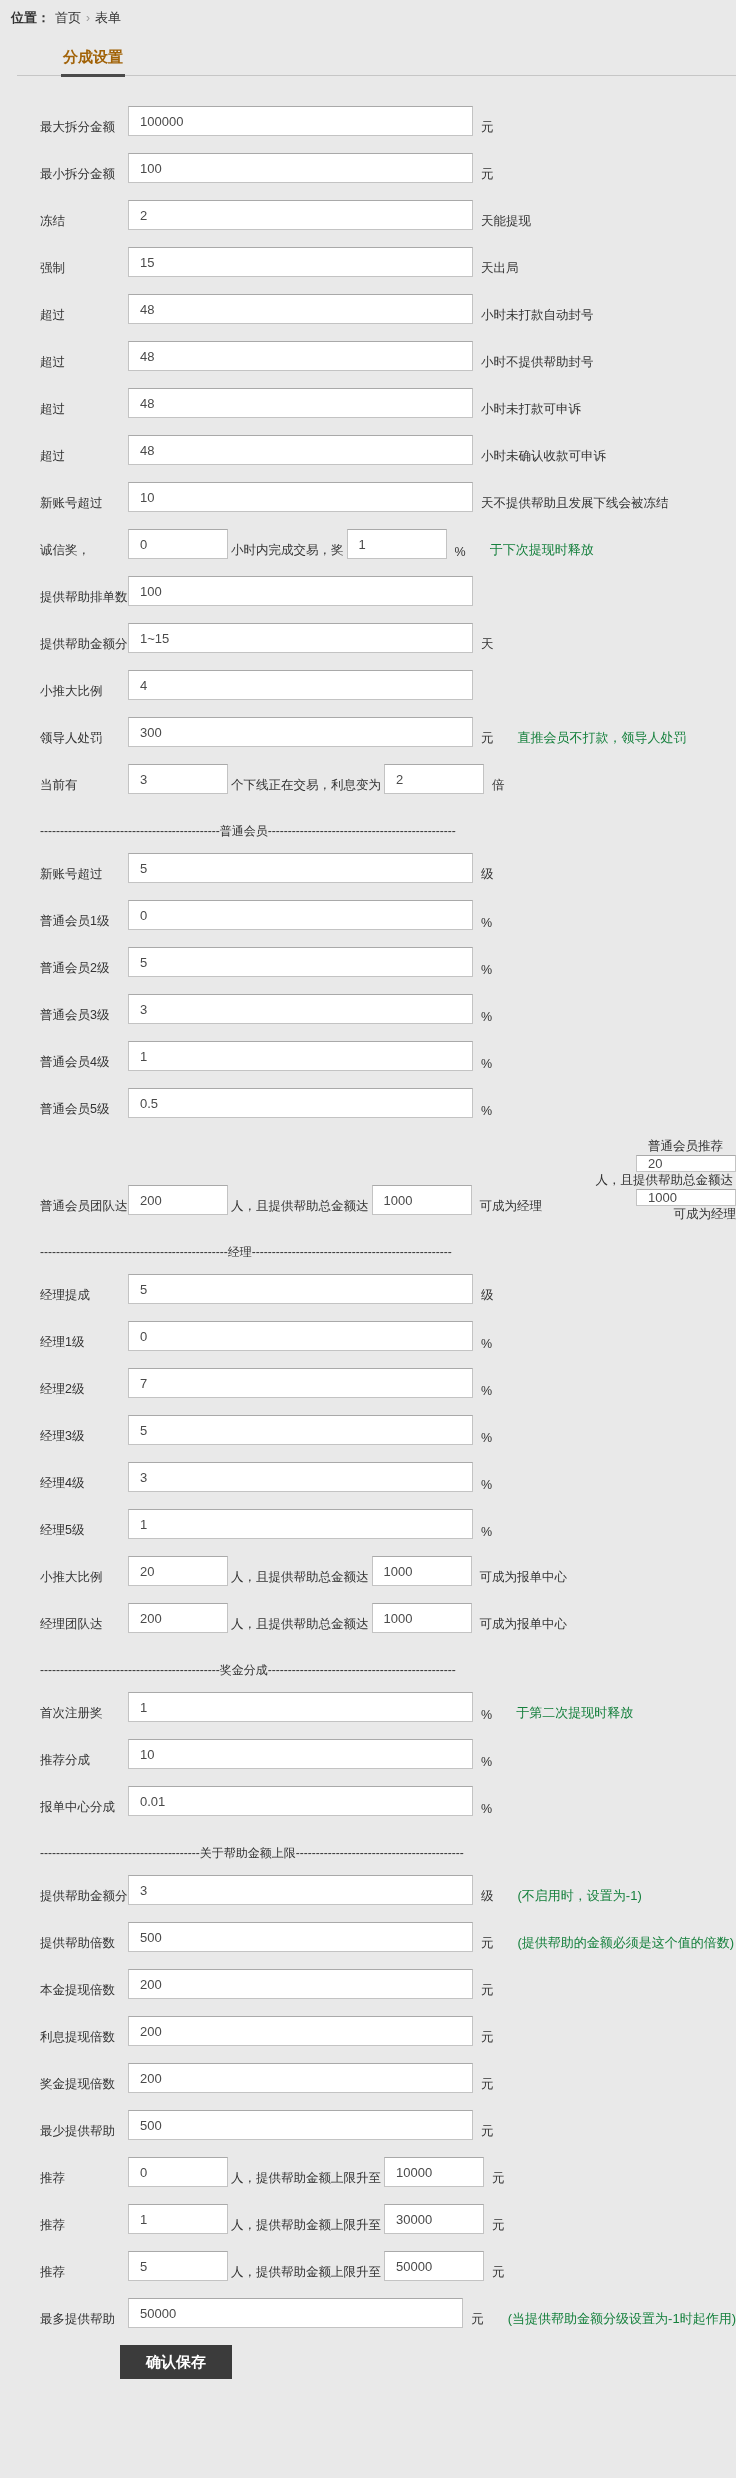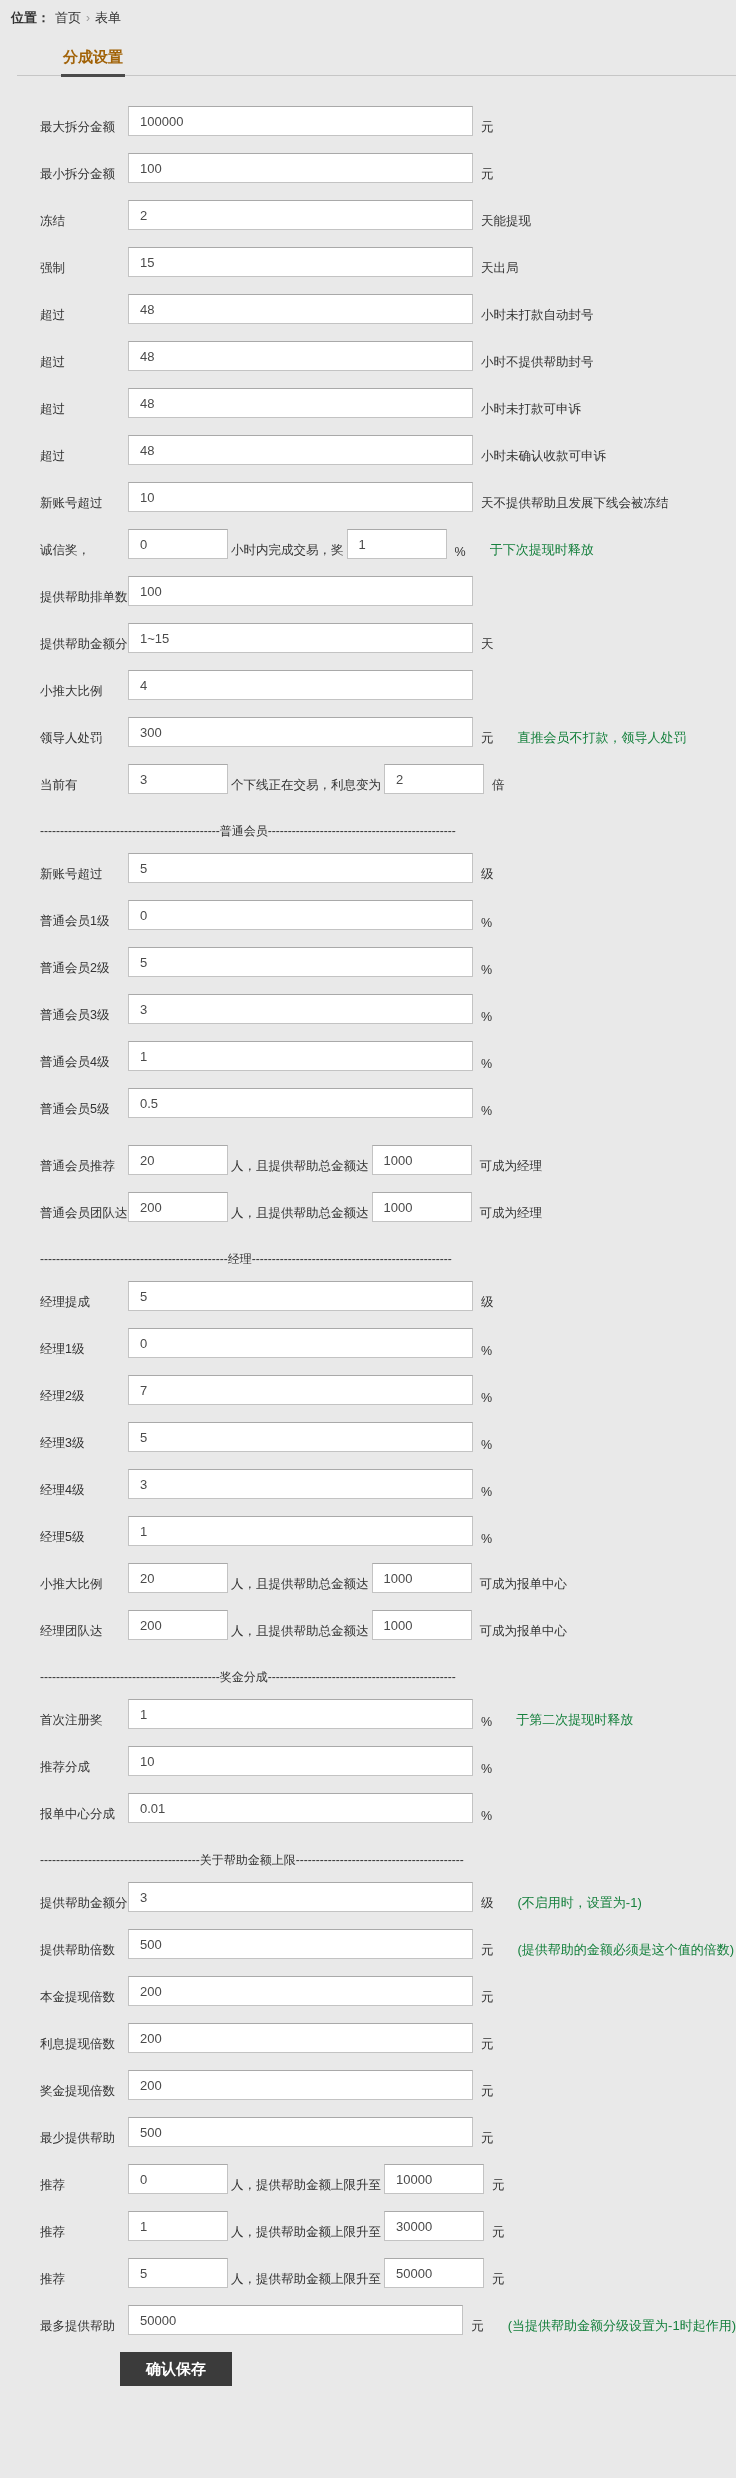--- a/index.html
+++ b/index.html
@@ -18,21 +18,21 @@
   
   .tabbar { margin:21px 0 0 17px; border-bottom:1px solid #c6c6c6; }
   .tab {
     display:inline-block; margin-left:44px; padding:0 2px 7px 2px;
     font-size:15px; font-weight:bold; color:#a16207;
     border-bottom:3px solid #4a4a4a; margin-bottom:-2px; cursor:pointer;text-align:right;
   }
   
   .form { padding:30px 0 0 40px; }
   .row { display:flex; align-items:flex-end; height:30px; margin-bottom:17px; white-space:nowrap; }
-  .row.gap-top { margin-top:27px; }
+  .row.gap-top { margin-top:20px;flex-direction:column; }
   .lbl { width:88px; flex:none; color:#333; font-size:12.5px; overflow:visible; }
   input {
     height:30px; box-sizing:border-box;
     border:1px solid #c3c3c3; border-top-color:#a9a9a9;
     background:#fff; color:#4a4a4a;
     padding:0 11px; font-size:13px;
     font-family:"Liberation Sans","DejaVu Sans",sans-serif;
   }
   input.long { width:345px; }
   input.short { width:100px; }

